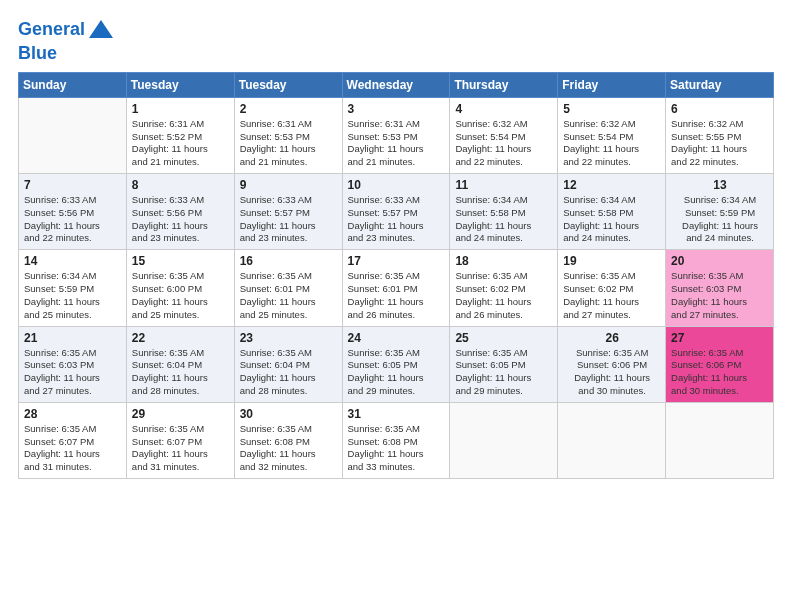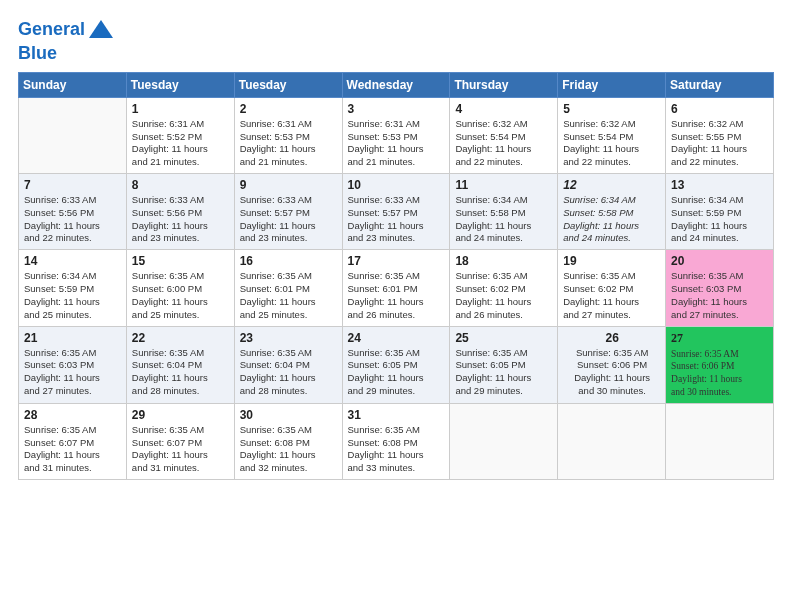--- a/index.html
+++ b/index.html
@@ -177,25 +177,25 @@
             <div class="day-info">Sunrise: 6:33 AM<br>Sunset: 5:57 PM<br>Daylight: 11 hours<br>and 23 minutes.</div>
           </td>
           <td style="background: rgb(238, 242, 248);">
             <span class="day-num">10</span>
             <div class="day-info">Sunrise: 6:33 AM<br>Sunset: 5:57 PM<br>Daylight: 11 hours<br>and 23 minutes.</div>
           </td>
           <td style="background: rgb(238, 242, 248);">
             <span class="day-num">11</span>
             <div class="day-info">Sunrise: 6:34 AM<br>Sunset: 5:58 PM<br>Daylight: 11 hours<br>and 24 minutes.</div>
           </td>
-          <td style="background: rgb(238, 242, 248); font-style: italic;">
+          <td style="background: rgb(238, 242, 248);">
             <span class="day-num">12</span>
             <div class="day-info">Sunrise: 6:34 AM<br>Sunset: 5:58 PM<br>Daylight: 11 hours<br>and 24 minutes.</div>
           </td>
-          <td style="background: rgb(238, 242, 248);">
+          <td style="background: rgb(238, 242, 248); text-align: center;">
             <span class="day-num">13</span>
             <div class="day-info">Sunrise: 6:34 AM<br>Sunset: 5:59 PM<br>Daylight: 11 hours<br>and 24 minutes.</div>
           </td>
         </tr>
         <tr>
           <td style="background: rgb(255, 255, 255);">
             <span class="day-num">14</span>
             <div class="day-info">Sunrise: 6:34 AM<br>Sunset: 5:59 PM<br>Daylight: 11 hours<br>and 25 minutes.</div>
           </td>
           <td style="background: rgb(255, 255, 255);">
@@ -241,21 +241,21 @@
             <div class="day-info">Sunrise: 6:35 AM<br>Sunset: 6:05 PM<br>Daylight: 11 hours<br>and 29 minutes.</div>
           </td>
           <td style="background: rgb(238, 242, 248);">
             <span class="day-num">25</span>
             <div class="day-info">Sunrise: 6:35 AM<br>Sunset: 6:05 PM<br>Daylight: 11 hours<br>and 29 minutes.</div>
           </td>
           <td style="background: rgb(238, 242, 248); text-align: center;">
             <span class="day-num">26</span>
             <div class="day-info">Sunrise: 6:35 AM<br>Sunset: 6:06 PM<br>Daylight: 11 hours<br>and 30 minutes.</div>
           </td>
-          <td style="background: #22c55e; font-family: Liberation Serif, serif;">
+          <td style="background: #ec4899;">
             <span class="day-num">27</span>
             <div class="day-info">Sunrise: 6:35 AM<br>Sunset: 6:06 PM<br>Daylight: 11 hours<br>and 30 minutes.</div>
           </td>
         </tr>
         <tr>
           <td style="background: rgb(255, 255, 255);">
             <span class="day-num">28</span>
             <div class="day-info">Sunrise: 6:35 AM<br>Sunset: 6:07 PM<br>Daylight: 11 hours<br>and 31 minutes.</div>
           </td>
           <td style="background: rgb(255, 255, 255);">

